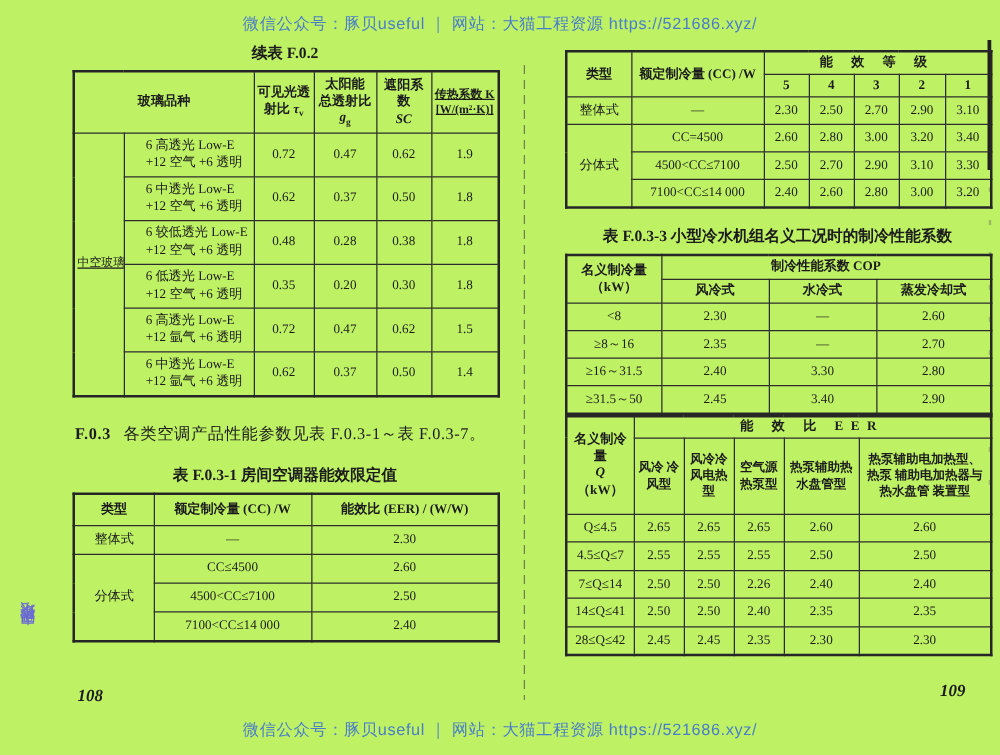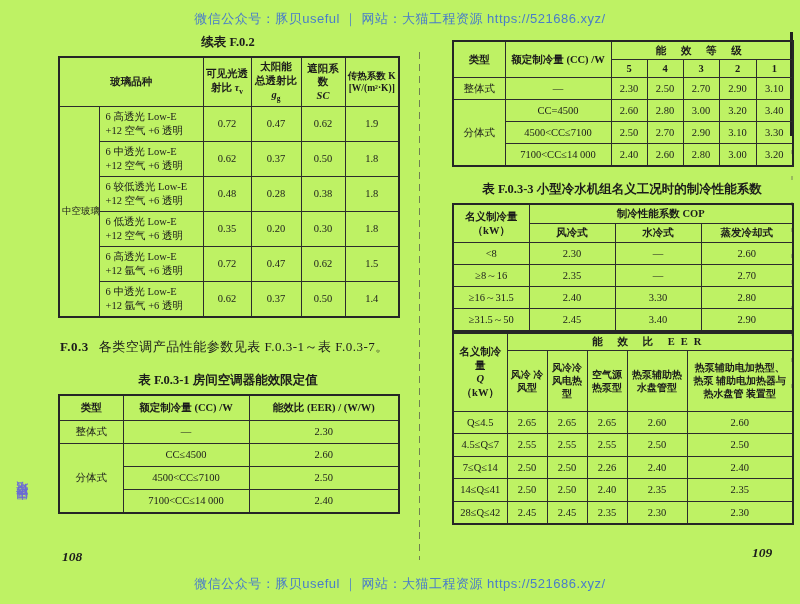--- a/index.html
+++ b/index.html
@@ -14,27 +14,27 @@
            font-size:12px;letter-spacing:1px;font-family:"Liberation Sans","DejaVu Sans",sans-serif;}
   
   .page-left{position:absolute;left:58px;top:34px;width:340px;}
   .page-right{position:absolute;left:452px;top:40px;width:340px;}
   .tbl-title{font-weight:bold;font-size:12.5px;text-align:center;margin:0 0 5px 0;white-space:nowrap;}
   table{border-collapse:collapse;table-layout:fixed;width:340px;border:2px solid #262626;}
   td,th{border:1px solid #2c2c2c;text-align:center;vertical-align:middle;
         padding:1px 2px;font-size:10.5px;line-height:1.3;font-weight:normal;overflow:hidden;}
   th{font-weight:bold;}
   .nowrap{white-space:nowrap;}
-  .small{font-size:9.5px;}
+  .small{font-size:9.5px;text-decoration:underline;}
   i{font-style:italic;}
   sub{font-size:7.5px;}
   
   .glass-tbl th{height:46px;}
   .glass-tbl td{height:32px;}
-  .glass-tbl .name{text-align:left;padding-left:6px;white-space:nowrap;}
+  .glass-tbl .name{text-align:left;padding-left:17px;white-space:nowrap;}
   
   .clause{margin:20px 0 16px 2px;font-size:13px;letter-spacing:0.5px;}
   .clause b{margin-right:10px;}
   
   .t1 th{height:22px;}
   .t1 td{height:20px;}
   
   .t2 th{height:15px;}
   .t2 td{height:19px;}
   .spread{letter-spacing:6px;}

